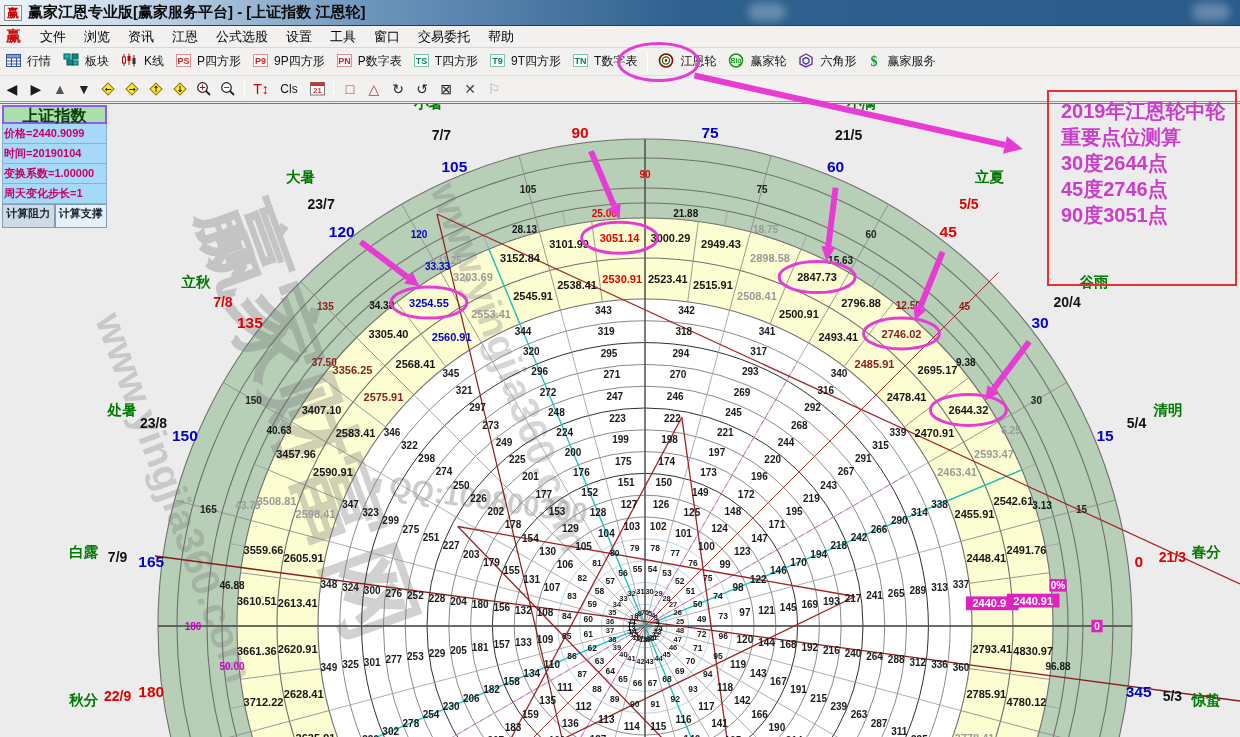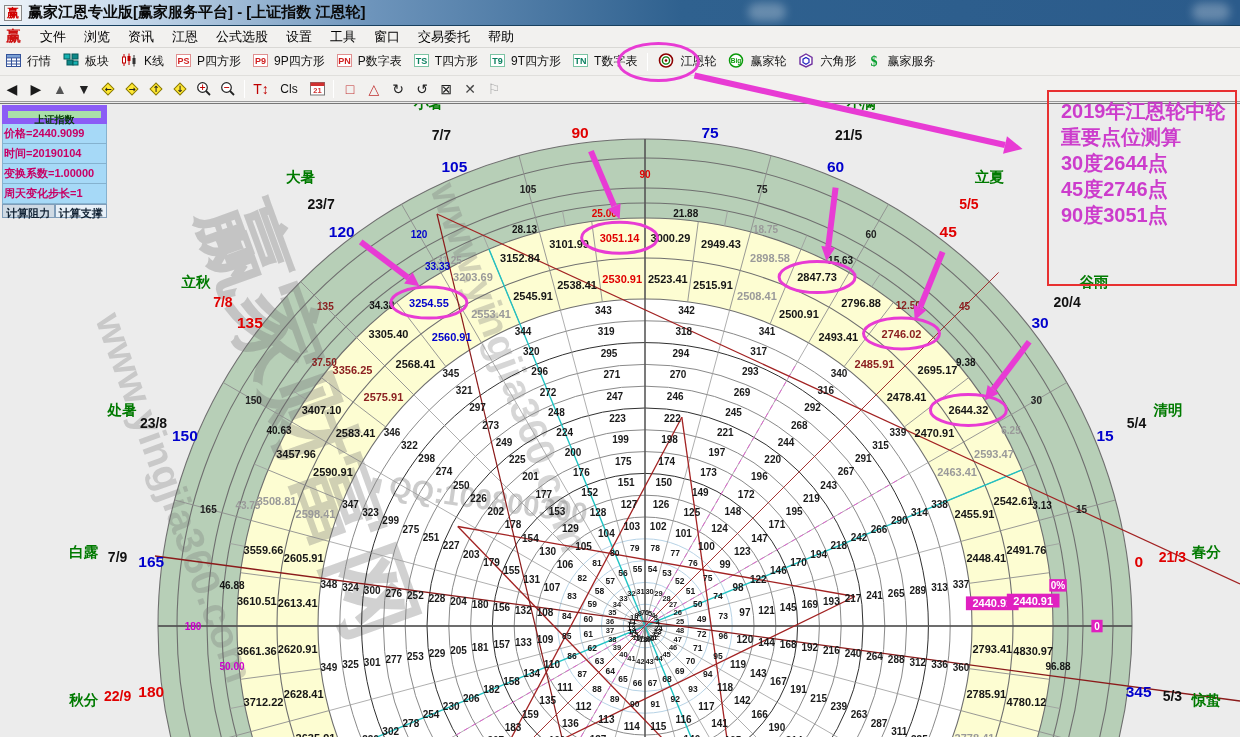--- a/index.html
+++ b/index.html
@@ -33,26 +33,26 @@
   .ibtn { width:24px; height:20px; display:flex; align-items:center; justify-content:center;
     font-size:14px; border:1px solid transparent; }
 
   
   #chart { position:absolute; left:0; top:103px; width:1240px; height:634px; background:#ececec;
     border-top:1px solid #777; }
   #wheel-svg { position:absolute; left:0; top:0; }
 
   
   #info-panel { position:absolute; left:2px; top:1px; width:105px; z-index:45; font-weight:bold; }
-  #info-panel .hdr { background:#aadfaa; color:#073; border:6px solid #8b5cf6; text-align:center;
-    font-size:10px; height:19px; line-height:17px; color:#064006; }
+  #info-panel .hdr { background:#aadfaa; color:#073; border:2px solid #8b5cf6; text-align:center;
+    font-size:16px; height:19px; line-height:17px; color:#064006; }
   #info-panel .row { background:#a6d9f7; color:#c80064; font-size:11px; height:20px; line-height:18px;
     padding-left:1px; border:1px solid #85b2cf; border-top:none; white-space:nowrap; overflow:hidden; }
   #info-panel .btns { display:flex; }
-  #info-panel .pbtn { flex:1; font-size:11px; height:14px; line-height:16px; text-align:center;
+  #info-panel .pbtn { flex:1; font-size:11px; height:24px; line-height:16px; text-align:center;
     border:1px solid #7f9db9; color:#123; }
   #info-panel .pbtn.b1 { background:#cfdae4; }
   #info-panel .pbtn.b2 { background:#e7f0f8; }
 
   
   #anno-box { position:absolute; left:1047px; top:-14px; width:190px; height:196px; z-index:40;
     border:2px solid #e83030; padding:6px 0 0 12px; }
   #anno-box div { color:#cc3ccc; font-size:20px; font-weight:bold; line-height:26px; white-space:nowrap; }
 
   

